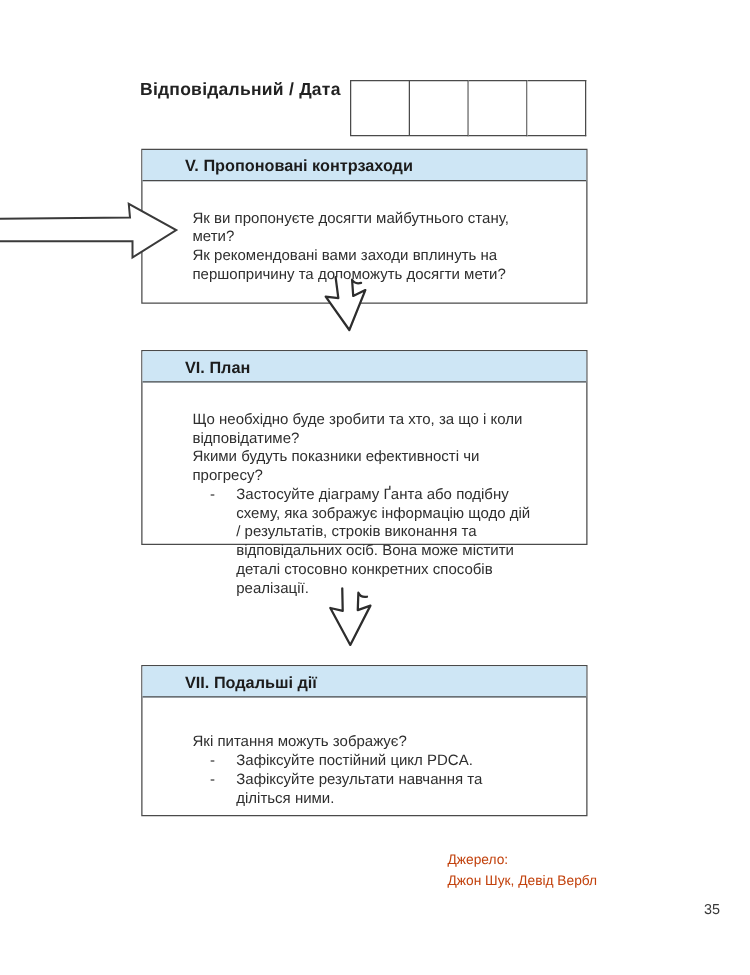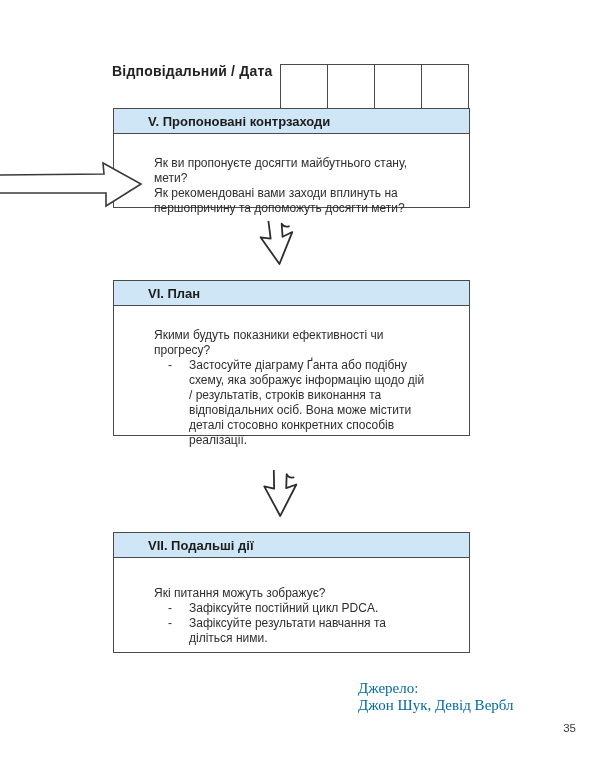--- a/index.html
+++ b/index.html
@@ -29,21 +29,21 @@
     box-sizing: border-box;
   }
   .date-cell:first-child { border-left: 1px solid #4a4a4a; }
 
   .section {
     left: 113px; width: 357px;
     border: 1px solid #4a4a4a;
     background: #fff;
     box-sizing: border-box;
   }
-  #section-v  { top: 108px; height: 100px; }
+  #section-v  { top: 119px; height: 124px; }
   #section-vi { top: 280px; height: 156px; }
   #section-vii{ top: 532px; height: 121px; }
 
   .section-header {
     height: 25px;
     background: #cee6f5;
     border-bottom: 1px solid #4a4a4a;
     display: flex; align-items: center;
     padding-left: 34px;
     box-sizing: border-box;
@@ -62,21 +62,21 @@
   .bullet-dash { width: 21px; flex: none; }
   .bullet-text { flex: 1; }
 
   svg.flow-arrow { position: absolute; overflow: hidden; }
   #left-arrow   { left: 0px;   top: 158px; }
   #down-arrow-1 { left: 257px; top: 220px; transform: rotate(-4deg); }
   #down-arrow-2 { left: 260px; top: 470px; transform: rotate(2deg); }
 
   .source-block {
     left: 358px; top: 680px;
-    font-size: 15px; line-height: 16.5px; color: #0369a1; font-family: Liberation Serif, serif;
+    font-size: 11px; line-height: 16.5px; color: #c2410c;
   }
   .page-number {
     left: 548px; top: 722px; width: 28px;
     text-align: right;
     font-size: 11.5px; color: #3a3a3a;
   }
 </style>
 </head>
 <body>
 
@@ -97,20 +97,21 @@
     <div>Як ви пропонуєте досягти майбутнього стану, мети?</div>
     <div>Як рекомендовані вами заходи вплинуть на першопричину та допоможуть досягти мети?</div>
   </div>
 </div>
 
 <div class="abs section" id="section-vi">
   <div class="section-header">
     <span class="section-title">VI. План</span>
   </div>
   <div class="section-body">
+    <div>Що необхідно буде зробити та хто, за що і коли відповідатиме?</div>
     <div>Якими будуть показники ефективності чи прогресу?</div>
     <div class="bullet-item">
       <span class="bullet-dash">-</span>
       <span class="bullet-text">Застосуйте діаграму Ґанта або подібну схему, яка зображує інформацію щодо дій / результатів, строків виконання та відповідальних осіб. Вона може містити деталі стосовно конкретних способів реалізації.</span>
     </div>
   </div>
 </div>
 
 <div class="abs section" id="section-vii">
   <div class="section-header">

